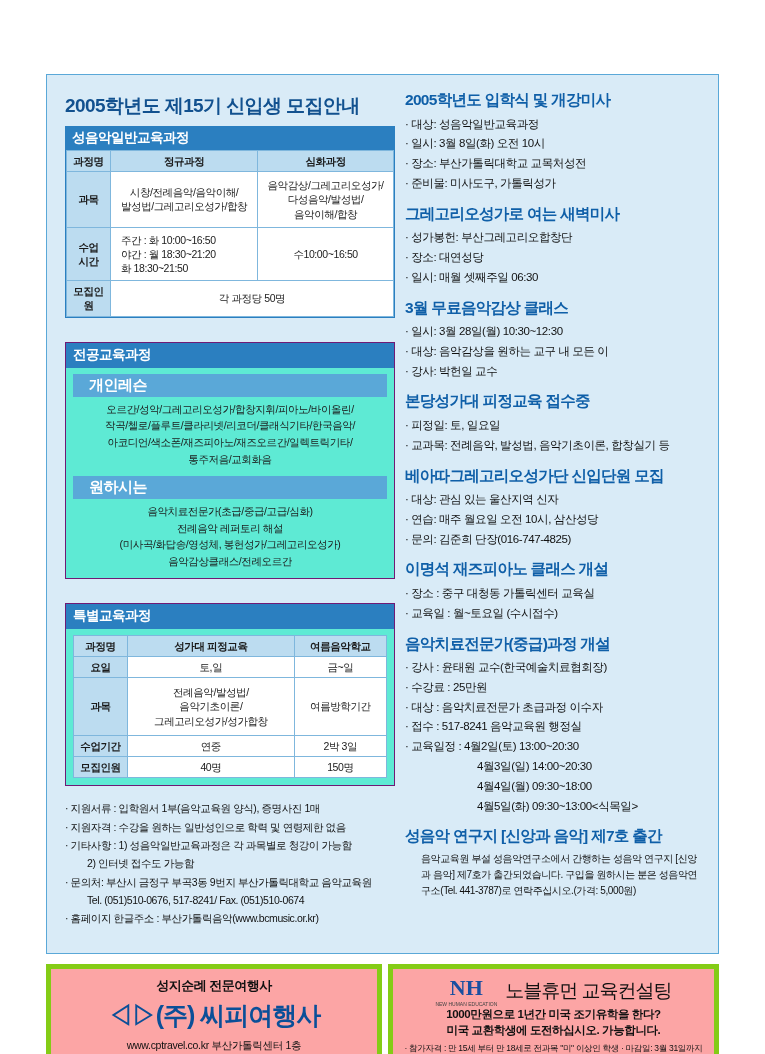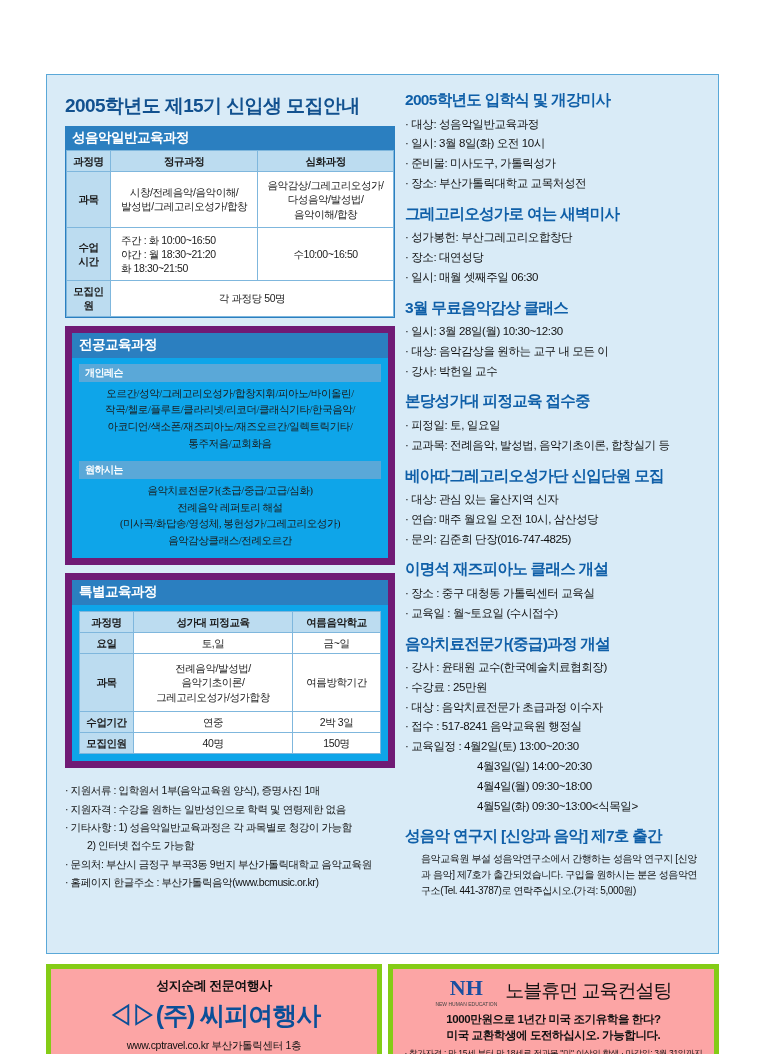--- a/index.html
+++ b/index.html
@@ -46,29 +46,29 @@
   }
   table.tbl td, table.tbl th {
     border:1px solid #7fb7dd; text-align:center; vertical-align:middle;
     padding:3px 2px; line-height:1.35; font-weight:normal; color:#1a1a1a;
   }
   table.tbl th { background:#bcdcf0; font-weight:bold; font-size:10.5px; }
   table.tbl td.hd { background:#bcdcf0; font-weight:bold; width:44px; }
   .tbl-wrap { border:1px solid #2b7fc0; border-top:none; }
 
   
-  .boxsec { border:7px solid #701a75; background:#0ea5e9; margin-top:8px; }
+  .boxsec { border:1px solid #701a75; background:#5eead4; margin-top:24px; }
   .boxsec > .bar { border-bottom:1px solid #2b7fc0; }
   .boxsec-body { padding:6px 7px 8px 7px; }
   .subbar {
-    background:#5aa8d8; color:#ffffff; font-weight:bold; font-size:10px;
-    padding:2px 6px; letter-spacing:-0.5px; margin-bottom:4px;
+    background:#5aa8d8; color:#ffffff; font-weight:bold; font-size:15px;
+    padding:2px 16px; letter-spacing:-0.5px; margin-bottom:4px;
   }
   .subbar.mt { margin-top:8px; }
-  .plist { font-size:10.5px; line-height:1.6; text-align:center; color:#1a1a1a; letter-spacing:-0.4px;font-family:Liberation Serif, serif; }
+  .plist { font-size:10.5px; line-height:1.6; text-align:center; color:#1a1a1a; letter-spacing:-0.4px; }
 
   
   .notes { margin-top:13px; font-size:10.5px; line-height:1.75; letter-spacing:-0.4px; color:#111; }
   .notes .ln { padding-left:9px; text-indent:-9px; }
   .notes .ln2 { padding-left:22px; text-indent:0; }
 
   
   .blist { font-size:11.5px; line-height:1.72; letter-spacing:-0.4px; color:#111; }
   .blist .li { padding-left:10px; text-indent:-10px; }
   .blist .cont { padding-left:72px; text-indent:0; }
@@ -83,21 +83,21 @@
   .adL { left:0; width:336px; }
   .adR { left:342px; width:331px; }
   .ad-title { font-size:13px; font-weight:bold; color:#111; margin-top:8px; letter-spacing:-0.5px; }
   .ad-logo { font-size:25px; font-weight:bold; color:#0a4f98; margin-top:4px; letter-spacing:-1px; }
   .ad-line { font-size:10.5px; margin-top:7px; color:#111; letter-spacing:-0.3px; }
   .ad-line2 { font-size:11px; margin-top:3px; color:#111; letter-spacing:-0.3px; }
   .nh-row { display:flex; align-items:center; justify-content:center; gap:8px; margin-top:6px; }
   .nh-mark { font-size:22px; font-weight:bold; color:#1a4fa0; font-family:"Liberation Serif", serif; }
   .nh-sub { font-size:5px; color:#444; letter-spacing:0px; }
   .nh-name { font-size:19px; font-weight:normal; color:#111; letter-spacing:-1px; }
-  .ad-r1 { font-size:11.5px; font-weight:bold; margin-top:5px; letter-spacing:-0.4px; }
+  .ad-r1 { font-size:11.5px; font-weight:bold; letter-spacing:-0.4px; }
   .ad-r2 { font-size:8.5px; margin-top:5px; letter-spacing:-0.3px; }
   .ad-r3 { font-size:7px; margin-top:4px; line-height:1.45; color:#222; }
 </style>
 </head>
 <body>
 
 <div class="page">
 
   <div class="frame">
     <div class="cols">
@@ -197,33 +197,34 @@
               </table>
           </div>
         </div>
 
         <div class="notes">
           <div class="ln">· 지원서류 : 입학원서 1부(음악교육원 양식), 증명사진 1매</div>
           <div class="ln">· 지원자격 : 수강을 원하는 일반성인으로 학력 및 연령제한 없음</div>
           <div class="ln">· 기타사항 : 1) 성음악일반교육과정은 각 과목별로 청강이 가능함</div>
           <div class="ln2">2) 인터넷 접수도 가능함</div>
           <div class="ln">· 문의처: 부산시 금정구 부곡3동 9번지 부산가톨릭대학교 음악교육원</div>
+          <div class="ln2">Tel. (051)510-0676, 517-8241/ Fax. (051)510-0674</div>
           <div class="ln">· 홈페이지 한글주소 : 부산가톨릭음악(www.bcmusic.or.kr)</div>
         </div>
       </div>
 
       <div class="colR">
 
         <div>
           <div class="sec-title first">2005학년도 입학식 및 개강미사</div>
           <div class="blist">
             <div class="li">· 대상: 성음악일반교육과정</div>
             <div class="li">· 일시: 3월 8일(화) 오전 10시</div>
+            <div class="li">· 장소: 부산가톨릭대학교 교목처성전</div>
             <div class="li">· 준비물: 미사도구, 가톨릭성가</div>
-            <div class="li">· 장소: 부산가톨릭대학교 교목처성전</div>
           </div>
         </div>
 
         <div>
           <div class="sec-title">그레고리오성가로 여는 새벽미사</div>
           <div class="blist">
             <div class="li">· 성가봉헌: 부산그레고리오합창단</div>
             <div class="li">· 장소: 대연성당</div>
             <div class="li">· 일시: 매월 셋째주일 06:30</div>
           </div>

